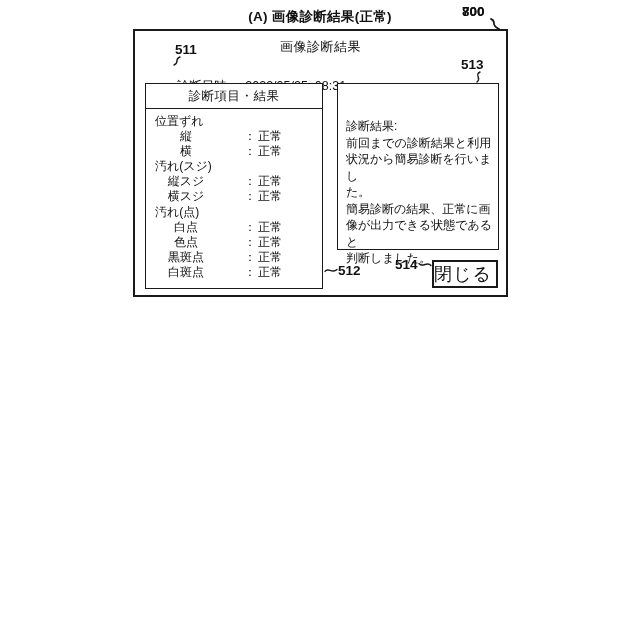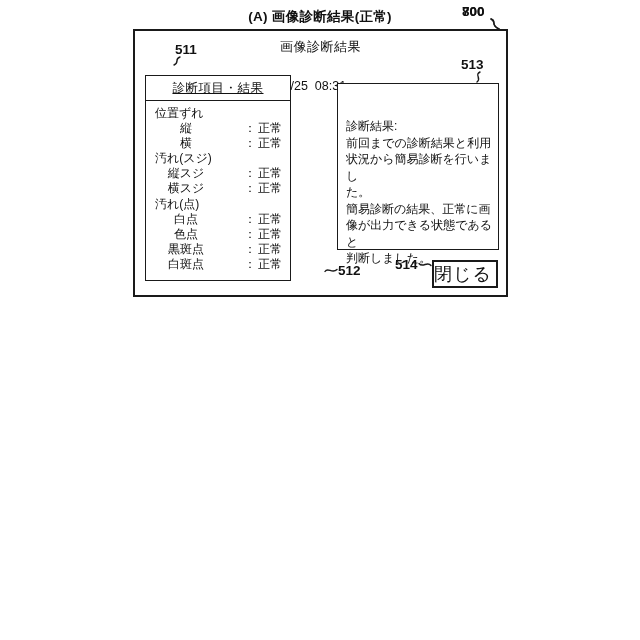--- a/index.html
+++ b/index.html
@@ -32,22 +32,22 @@
     position:absolute; top:7px; left:0; width:100%; text-align:center;
     font-size:13px; letter-spacing:0.5px;
   }
   .ref-date   { position:absolute; left:40px;  top:11px; }
   .ref-result { position:absolute; left:326px; top:26px; }
 
   .date-line { position:absolute; left:14px; top:33px; font-size:12.5px; white-space:pre; }
   .date-line .date-value { margin-left:6px; }
 
   .list-box {
-    position:absolute; left:10px; top:44px; width:146px; height:206px;
-    border:1.5px solid #1a1a1a; background:#fff;text-decoration:underline;
+    position:absolute; left:10px; top:52px; width:178px; height:206px;
+    border:1.5px solid #1a1a1a; background:#fff;
   }
   .list-header {
     height:25px; line-height:25px; text-align:center; font-size:12.5px;
     border-bottom:1.5px solid #1a1a1a; letter-spacing:0.5px;
   }
   .list-rows { position:absolute; top:26px; left:0; right:0; bottom:0; padding-top:4px; }
   .row { display:flex; height:15.1px; line-height:15.1px; font-size:12px;align-items:center; }
   .row.group .lbl { padding-left:9px; }
   .row.item  .lbl { width:80px; text-align:center; }
   .row.item  .sep { margin-left:18px; width:12px; text-align:center; }

